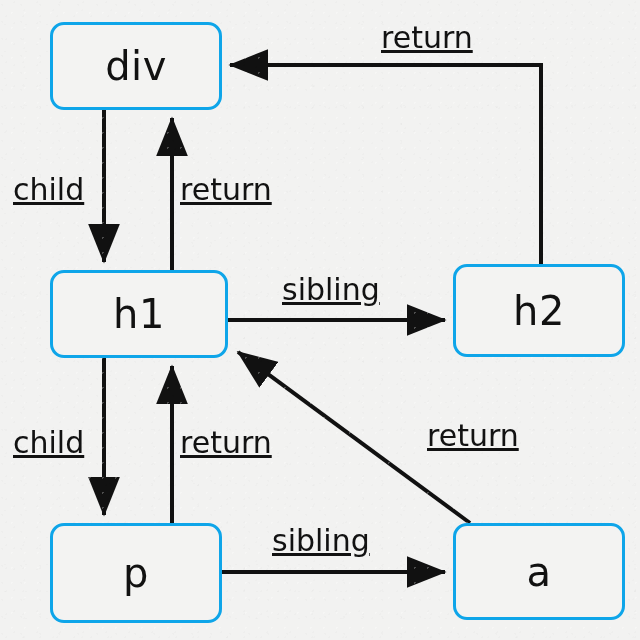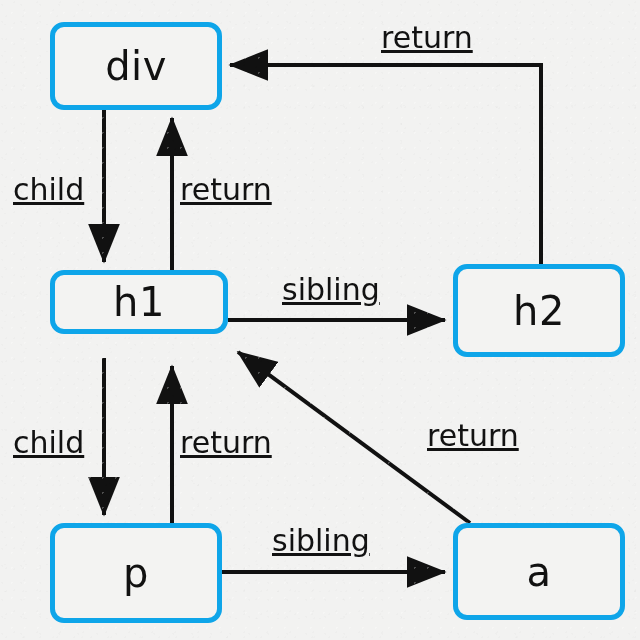--- a/index.html
+++ b/index.html
@@ -34,21 +34,21 @@
   #edge-layer {
     position: absolute;
     left: 0; top: 0;
     width: 640px;
     height: 640px;
   }
   .node {
     position: absolute;
     box-sizing: border-box;
     background: #f3f3f2;
-    border: 5px solid #0ea5e9;
+    border: 3px solid #0ea5e9;
     border-radius: 14px;
     display: flex;
     align-items: center;
     justify-content: center;
     color: #111;
     z-index: 3;
   }
   .node-label {
     font-size: 40px;
     line-height: 1;
@@ -96,21 +96,21 @@
 
     <line x1="222" y1="572" x2="445" y2="572" stroke="#111" stroke-width="4" marker-end="url(#arrowhead-big)"></line>
 
     <line x1="470" y1="523" x2="238" y2="352" stroke="#111" stroke-width="4" marker-end="url(#arrowhead-big)"></line>
   </svg>
 
   <div class="node" style="left:50px; top:22px; width:172px; height:88px;">
     <span class="node-label">div</span>
   </div>
 
-  <div class="node" style="left:50px; top:270px; width:178px; height:64px;">
+  <div class="node" style="left:50px; top:270px; width:178px; height:88px;">
     <span class="node-label">h1</span>
   </div>
 
   <div class="node" style="left:453px; top:264px; width:172px; height:93px;">
     <span class="node-label">h2</span>
   </div>
 
   <div class="node" style="left:50px; top:523px; width:172px; height:100px;">
     <span class="node-label">p</span>
   </div>

